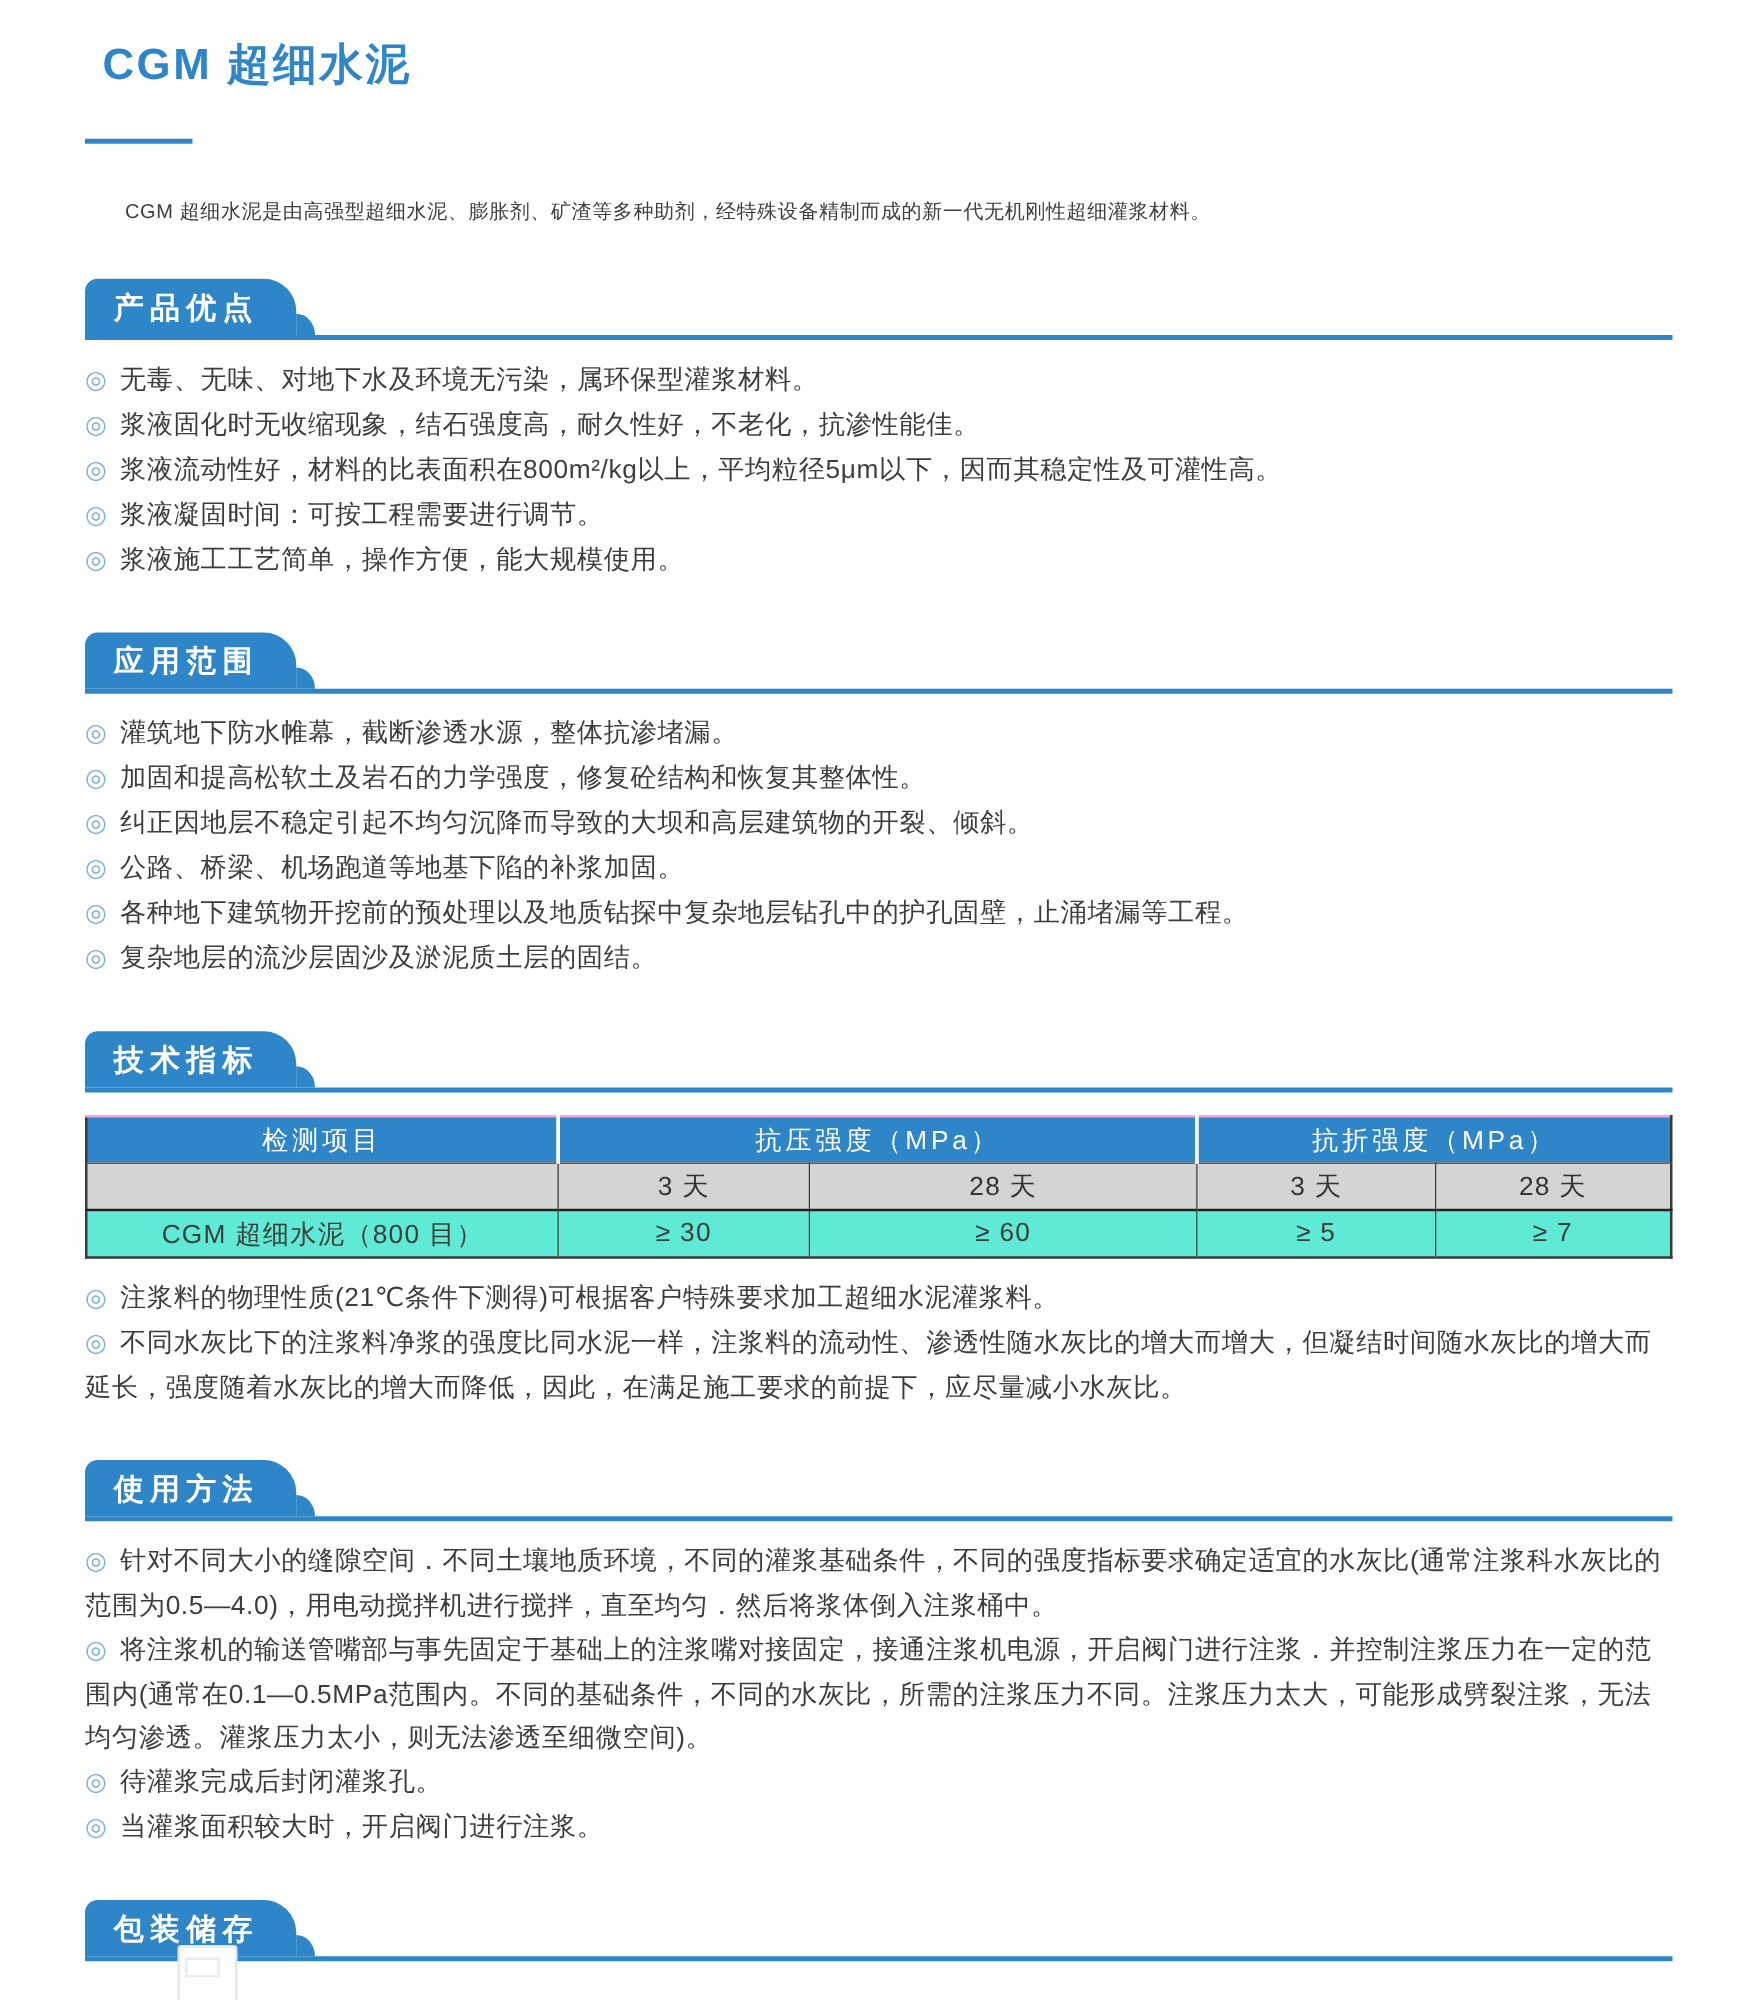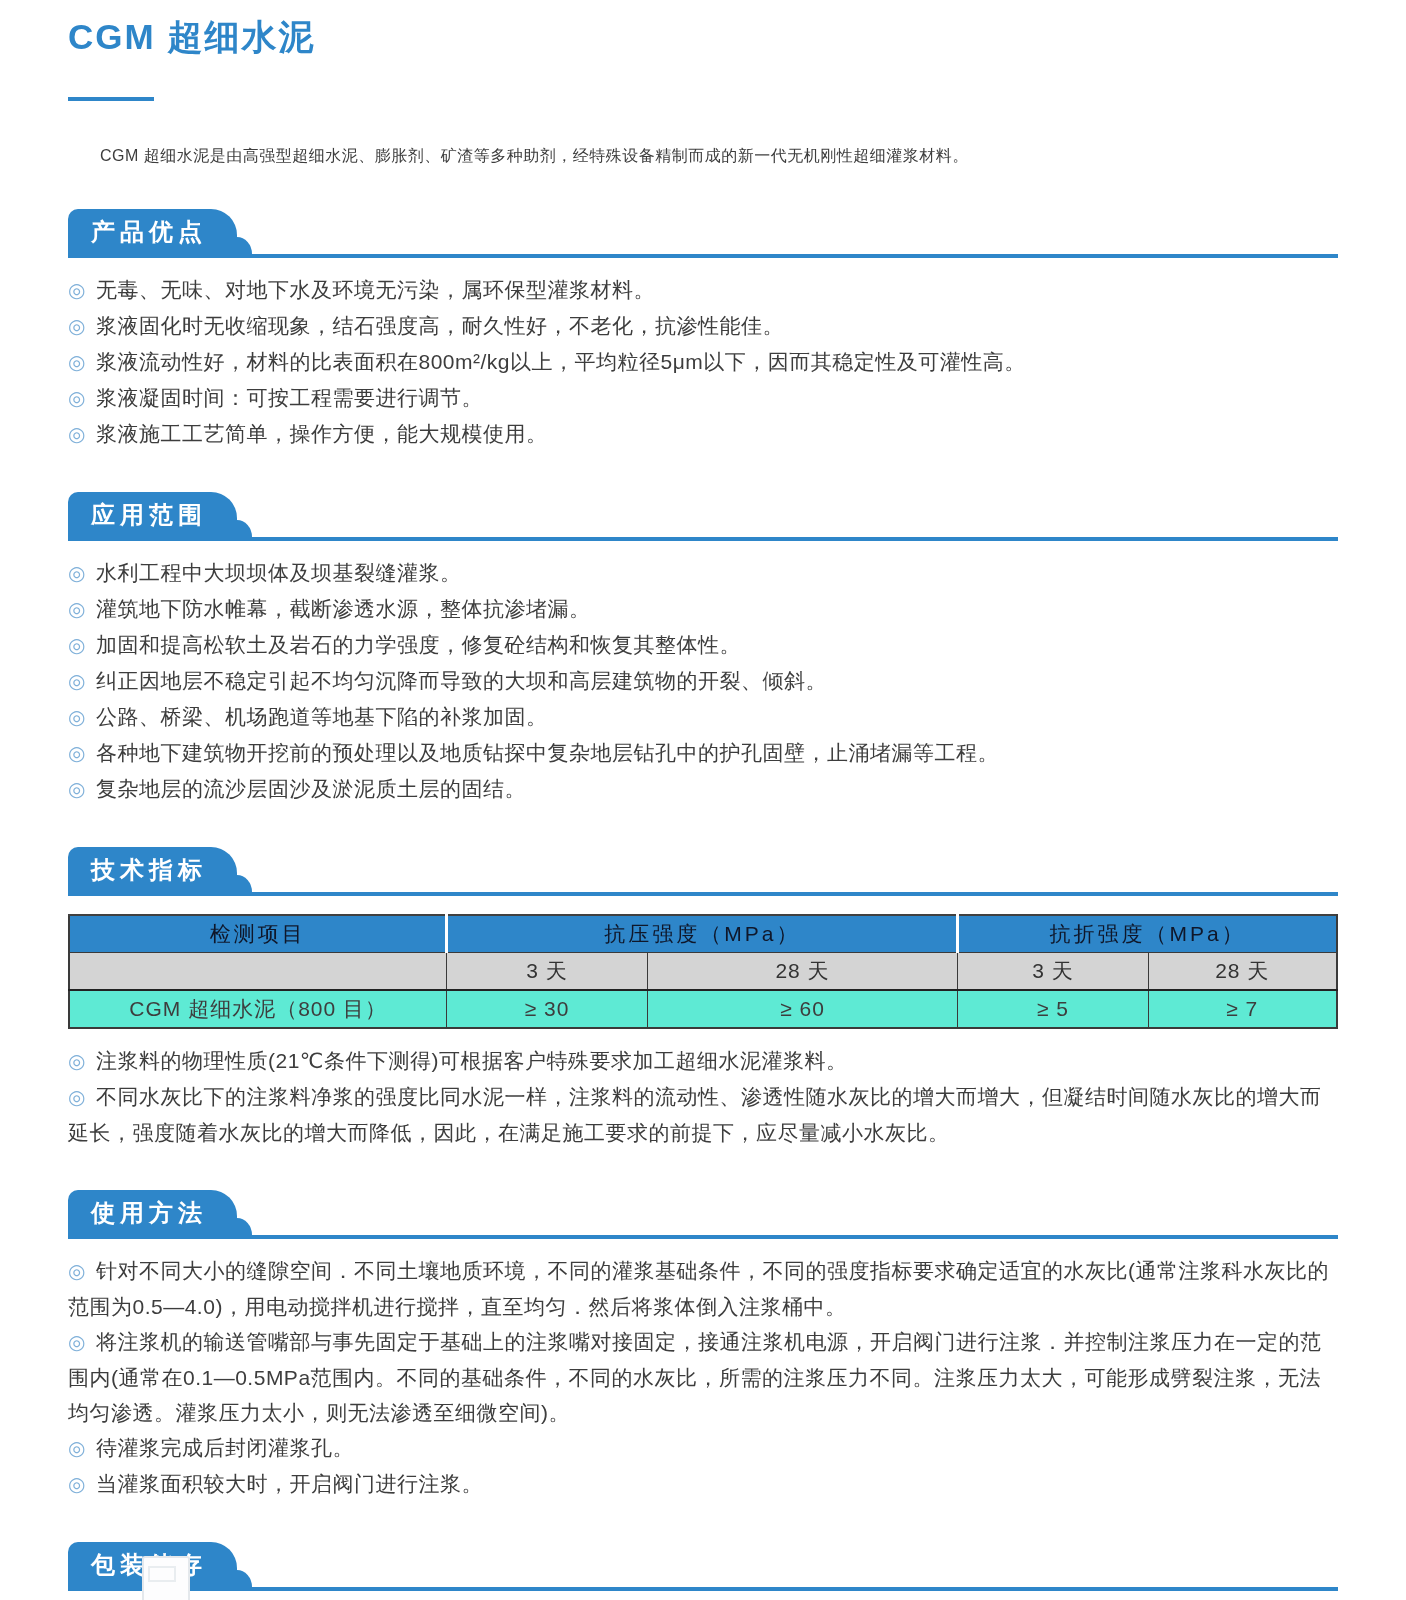--- a/index.html
+++ b/index.html
@@ -6,21 +6,21 @@
   body{
     width:1406px;height:1600px;overflow:hidden;position:relative;
     background:#ffffff;
     font-family:"Liberation Sans","DejaVu Sans",sans-serif;
     color:#3d3d3d;
   }
   .page{padding:14px 68px 0 68px;position:relative;}
 
   
   .doc-title{
-    margin:0;font-size:35px;font-weight:bold;color:#2e86c9;letter-spacing:2px;
+    margin:14px;font-size:35px;font-weight:bold;color:#2e86c9;letter-spacing:2px;
   }
   .title-underline{width:86px;height:4px;background:#2e86c9;margin-top:36px;}
 
   
   .intro{
     margin:42px 0 0 0;font-size:16px;line-height:1.6;text-indent:2em;
     letter-spacing:0.5px;
   }
 
   
@@ -50,22 +50,22 @@
   
   .specs-table{
     width:100%;border-collapse:collapse;margin-top:18px;
     table-layout:fixed;
   }
   .specs-table td{
     border:1px solid #3a3a3a;text-align:center;font-size:21px;
     padding:4px 4px;height:28px;letter-spacing:1px;
   }
   .specs-table tr.row-blue td{
-    background:#2e86c9;color:#0f172a;letter-spacing:3px;
-    border-top:2px solid #404040;
+    background:#2e86c9;color:#ffffff;letter-spacing:3px;
+    border-top:2px solid #f9a8d4;
   }
   .specs-table tr.row-blue td + td{border-left:3px solid #ffffff;}
   .specs-table tr.row-gray td{background:#d4d4d4;color:#333333;}
   .specs-table tr.row-gray td{border-bottom:2px solid #222222;}
   .specs-table tr.row-data td{background:#5eead4;border-bottom:2px solid #3a3a3a;}
   .specs-table td:first-child{border-left:2px solid #3a3a3a;}
   .specs-table td:last-child{border-right:2px solid #3a3a3a;}
 
   .notes{}
 
@@ -100,21 +100,20 @@
       <li><span class="ring">◎</span><span>浆液凝固时间：可按工程需要进行调节。</span></li>
       <li><span class="ring">◎</span><span>浆液施工工艺简单，操作方便，能大规模使用。</span></li>
     </ul>
   </div>
 
   <div class="sec">
     <div class="sec-head">
       <div class="sec-tab">应用范围</div>
     </div>
     <ul class="blist">
-      <li><span class="ring">◎</span><span>水利工程中大坝坝体及坝基裂缝灌浆。</span></li>
       <li><span class="ring">◎</span><span>灌筑地下防水帷幕，截断渗透水源，整体抗渗堵漏。</span></li>
       <li><span class="ring">◎</span><span>加固和提高松软土及岩石的力学强度，修复砼结构和恢复其整体性。</span></li>
       <li><span class="ring">◎</span><span>纠正因地层不稳定引起不均匀沉降而导致的大坝和高层建筑物的开裂、倾斜。</span></li>
       <li><span class="ring">◎</span><span>公路、桥梁、机场跑道等地基下陷的补浆加固。</span></li>
       <li><span class="ring">◎</span><span>各种地下建筑物开挖前的预处理以及地质钻探中复杂地层钻孔中的护孔固壁，止涌堵漏等工程。</span></li>
       <li><span class="ring">◎</span><span>复杂地层的流沙层固沙及淤泥质土层的固结。</span></li>
     </ul>
   </div>
 
   <div class="sec">

